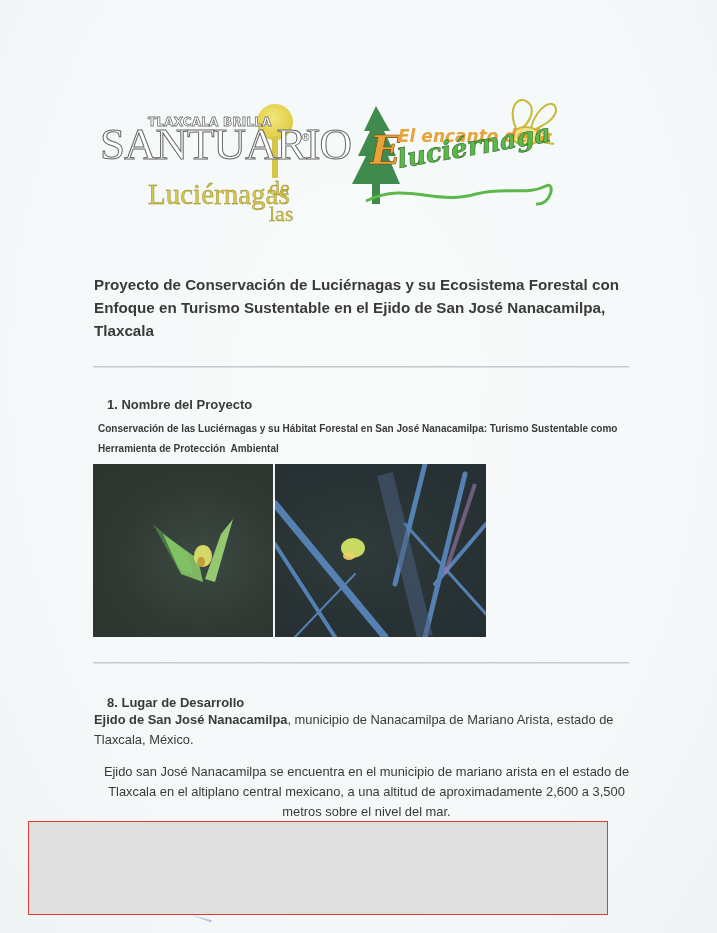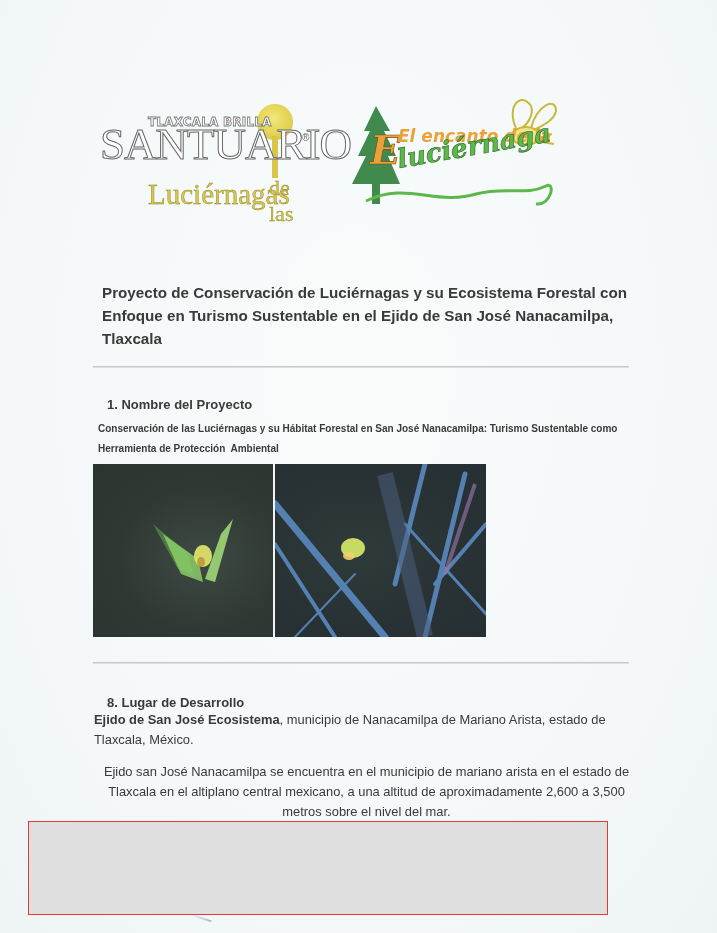--- a/index.html
+++ b/index.html
@@ -94,21 +94,21 @@
     
     .title {
       position: absolute;
       left: 94px; top: 273px;
       width: 540px;
       font-family: "Liberation Sans", sans-serif;
       font-weight: bold;
       font-size: 15.2px;
       line-height: 23px;
       color: #3a3a3a;
-      margin: 8px;
+      margin: 0;
     }
     .rule {
       position: absolute;
       left: 93px;
       width: 536px;
       height: 1px;
       background: #c3c8cc;
       border-bottom: 1px solid #dde1e3;
     }
     .rule.r1 { top: 366px; }
@@ -256,18 +256,18 @@
         <line x1="200" y1="20" x2="170" y2="110" stroke="#a07ab0" stroke-width="4" opacity="0.6"></line>
         <ellipse cx="78" cy="84" rx="12" ry="10" fill="#d8ec66" opacity="0.9"></ellipse>
         <ellipse cx="74" cy="92" rx="6" ry="4" fill="#f1d06a" opacity="0.9"></ellipse>
       </svg>
     </div>
   </div>
 
   <div class="rule r2"></div>
 
   <h2 class="h2 s2">8. Lugar de Desarrollo</h2>
-  <p class="para a"><b>Ejido de San José Ecosistema</b><span>, municipio de Nanacamilpa de Mariano Arista, estado de Tlaxcala, México.</span></p>
+  <p class="para a"><b>Ejido de San José Nanacamilpa</b><span>, municipio de Nanacamilpa de Mariano Arista, estado de Tlaxcala, México.</span></p>
   <p class="para b">Ejido san José Nanacamilpa se encuentra en el municipio de mariano arista en el estado de Tlaxcala en el altiplano central mexicano, a una altitud de aproximadamente 2,600 a 3,500 metros sobre el nivel del mar.</p>
 
   <div class="overlay-box"></div>
   <div class="scan-mark"></div>
 </div>
 
 </body></html>

